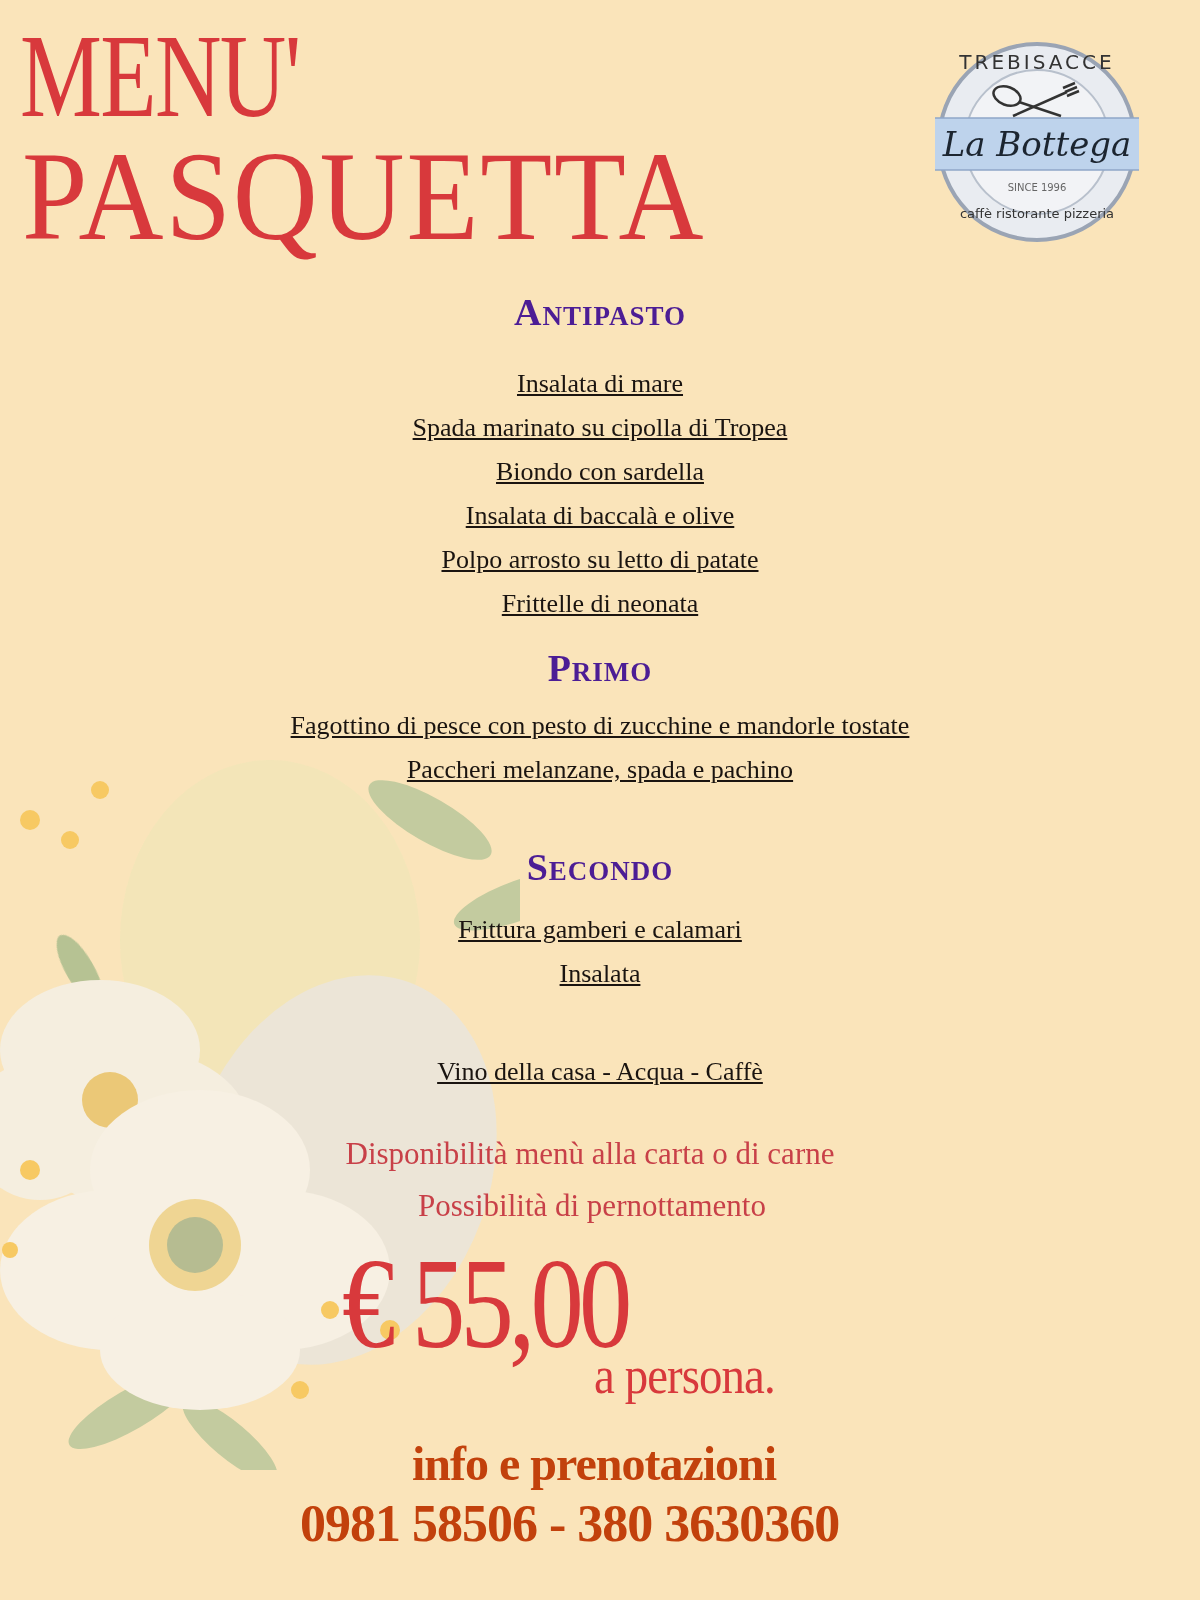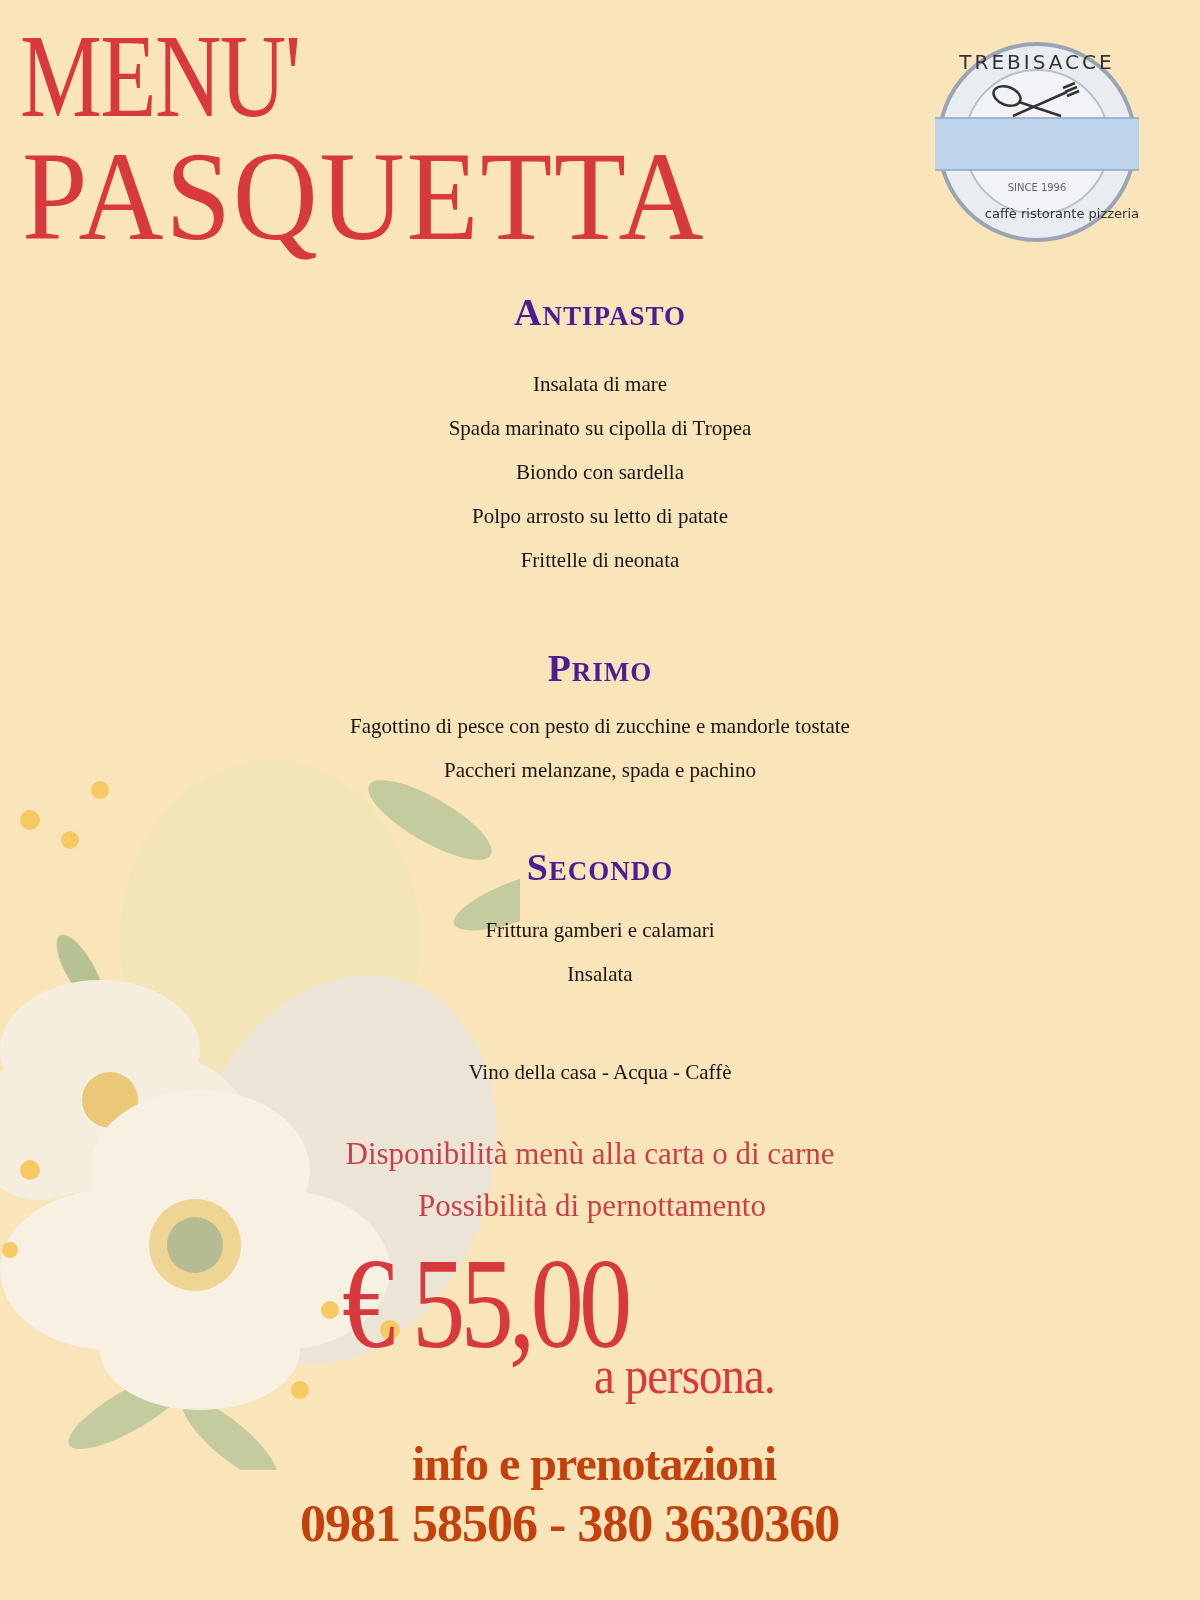--- a/index.html
+++ b/index.html
@@ -5,21 +5,21 @@
   html, body { margin:0; padding:0; }
   body { width:1200px; height:1600px; background:#FAE4BA; position:relative; overflow:hidden;
          font-family:"Liberation Serif", "DejaVu Serif", serif; color:#1a1410; }
   .abs { position:absolute; }
   .title { color:#D8393C; font-family:"Liberation Serif", serif; font-weight:normal; line-height:1;
            transform-origin:left top; letter-spacing:-2px; }
   .t1 { left:20px; top:18px; font-size:118px; transform:scaleX(0.78); }
   .t2 { left:22px; top:132px; font-size:128px; transform:scaleX(0.92); letter-spacing:2px; }
   .center { left:0; width:1200px; text-align:center; }
   .section { color:#4c1d95; font-size:38px; font-variant:small-caps; letter-spacing:1px; font-weight:bold; }
-  .item { font-size:21px; line-height:44px; }
+  .item { font-size:26px; line-height:44px;text-decoration:underline; }
   .note { color:#C84048; font-size:31px; }
   .price { color:#D8393C; font-size:130px; line-height:1; letter-spacing:-6px; transform:scaleX(0.82); transform-origin:left top; }
   .persona { color:#D8393C; font-size:52px; transform:scaleX(0.9); transform-origin:left top; letter-spacing:-1px; }
   .info { color:#c2410c; font-size:48px; letter-spacing:-1px;font-weight:bold; }
   .logo { left:935px; top:36px; width:204px; height:212px; }
   .deco { left:0; top:750px; width:520px; height:720px; }
 </style>
 </head>
 <body>
 
@@ -69,29 +69,31 @@
     <circle cx="102" cy="106" r="72" fill="#F2F3F6" stroke="#B8C0CC" stroke-width="2"></circle>
     <rect x="-22" y="82" width="248" height="52" fill="#BED3EC" stroke="#8FA6C8" stroke-width="1.5"></rect>
     <g stroke="#333" stroke-width="2.5" fill="none">
       <ellipse cx="72" cy="60" rx="14" ry="9" transform="rotate(20 72 60)"></ellipse>
       <line x1="84" y1="66" x2="126" y2="80"></line>
       <line x1="78" y1="80" x2="132" y2="56"></line>
       <path d="M128 52 l12 -5 M130 56 l12 -5 M132 60 l12 -5"></path>
     </g>
   </svg>
   <div class="abs" style="left:0;top:14px;width:204px;text-align:center;font-family:'DejaVu Sans',sans-serif;font-size:20px;letter-spacing:3px;color:#333;">TREBISACCE</div>
+  <div class="abs" style="left:0;top:88px;width:204px;text-align:center;font-family:'DejaVu Serif',serif;font-style:italic;font-size:34px;color:#1c2530;">La Bottega</div>
   <div class="abs" style="left:0;top:146px;width:204px;text-align:center;font-family:'DejaVu Sans',sans-serif;font-size:10px;color:#666;">SINCE 1996</div>
-  <div class="abs" style="left:0;top:170px;width:204px;text-align:right;font-family:'DejaVu Sans',sans-serif;font-size:13px;color:#333;">caffè ristorante pizzeria</div>
+  <div class="abs" style="left:0;top:170px;width:204px;text-align:center;font-family:'DejaVu Sans',sans-serif;font-size:13px;color:#333;">caffè ristorante pizzeria</div>
 </div>
 
 <div class="abs center section" style="top:290px;">Antipasto</div>
 <div class="abs center" style="top:362px;">
   <div class="item">Insalata di mare</div>
   <div class="item">Spada marinato su cipolla di Tropea</div>
   <div class="item">Biondo con sardella</div>
+  <div class="item">Insalata di baccalà e olive</div>
   <div class="item">Polpo arrosto su letto di patate</div>
   <div class="item">Frittelle di neonata</div>
 </div>
 
 <div class="abs center section" style="top:646px;">Primo</div>
 <div class="abs center" style="top:704px;">
   <div class="item">Fagottino di pesce con pesto di zucchine e mandorle tostate</div>
   <div class="item">Paccheri melanzane, spada e pachino</div>
 </div>
 

